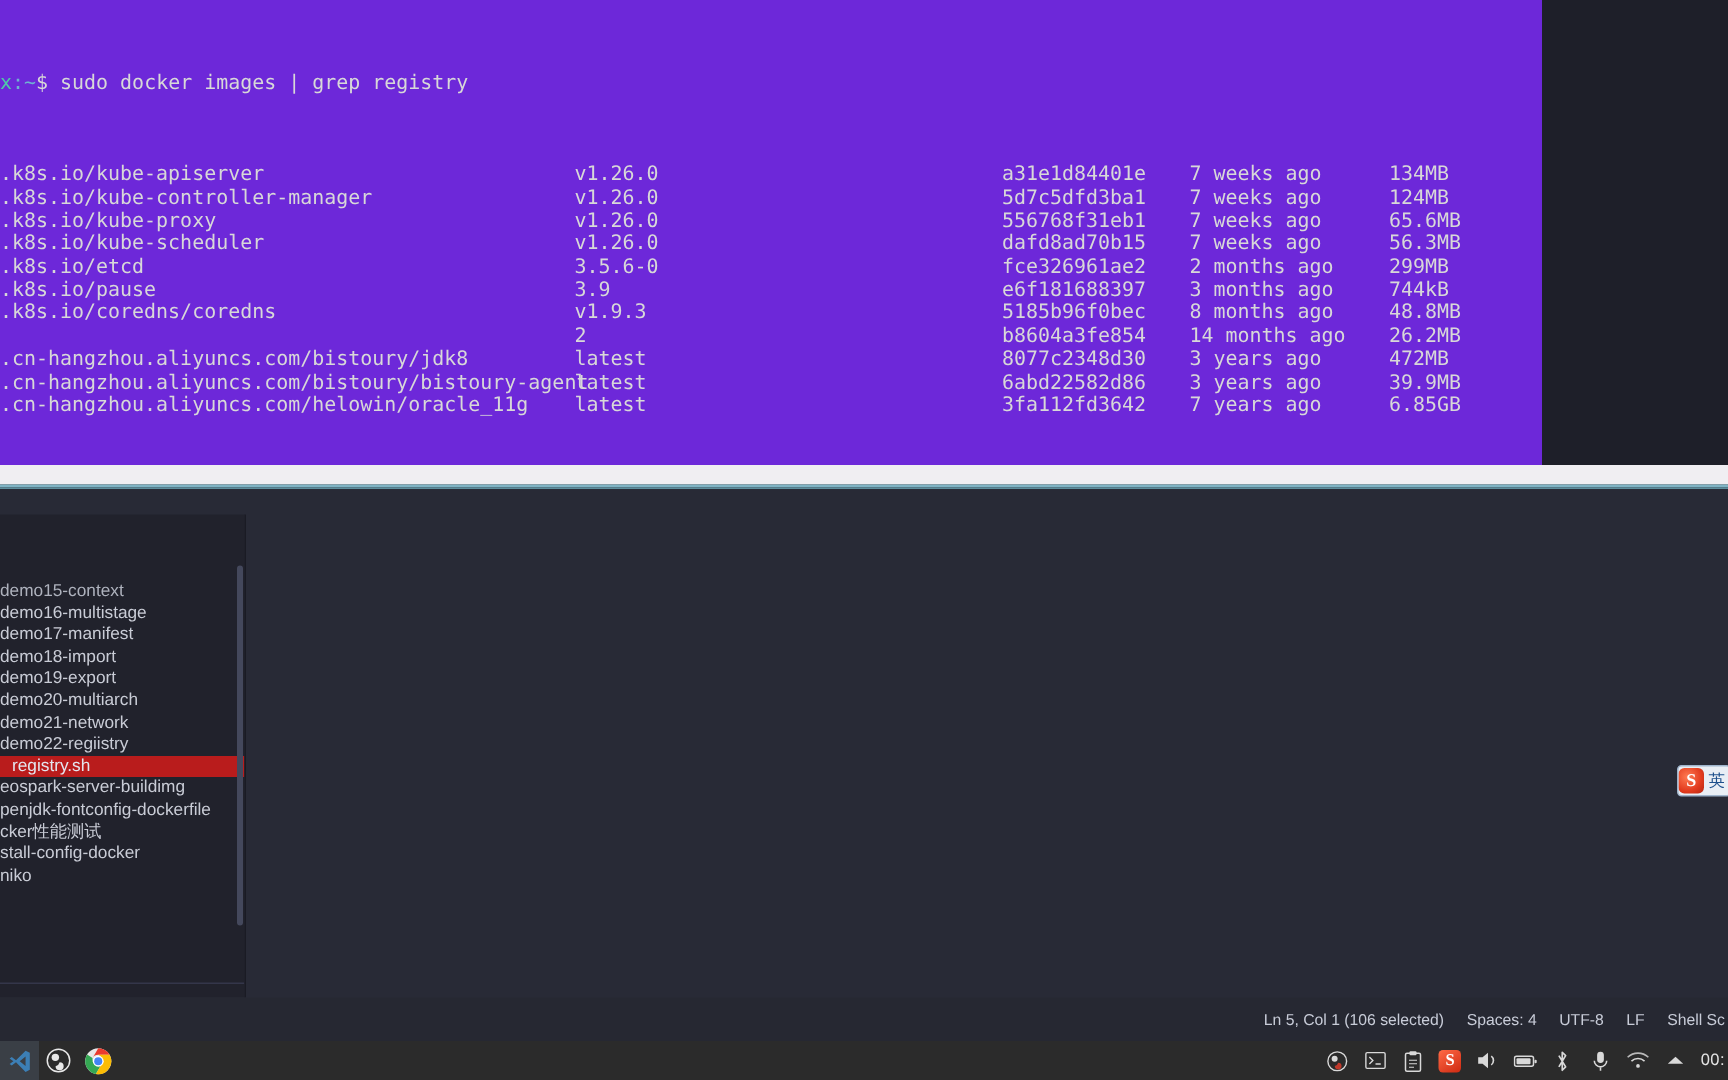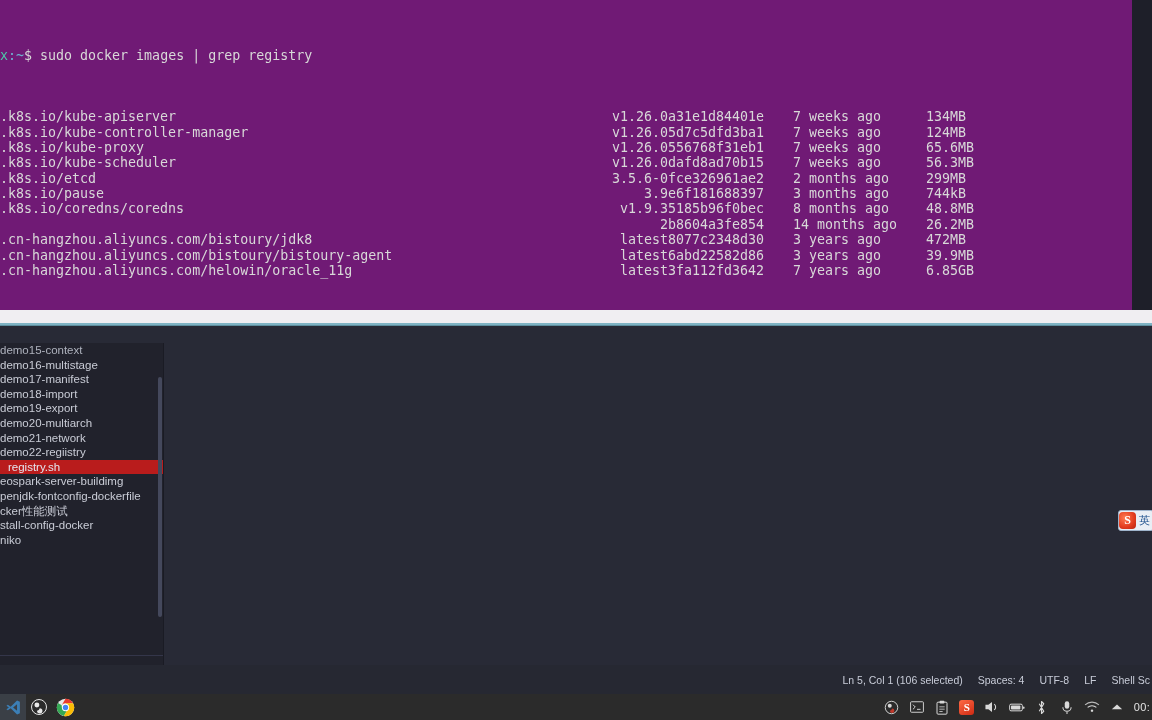--- a/index.html
+++ b/index.html
@@ -1,44 +1,44 @@
 <!DOCTYPE html>
 <html><head>
 <meta charset="utf-8">
 <style>
   html,body{margin:0;padding:0;background:#1e1f29;}
   body{width:1152px;height:720px;overflow:hidden;font-family:"Liberation Sans",sans-serif;}
   #screen{position:relative;width:1152px;height:720px;}
 
   
-  .terminal{position:absolute;left:0;top:0;width:1132px;height:310px;background:#701a75;overflow:hidden;}
+  .terminal{position:absolute;left:0;top:0;width:1028px;height:310px;background:#6d28d9;overflow:hidden;}
   .term-inner{padding:2px 0 0 0;font-family:"DejaVu Sans Mono","Liberation Mono",monospace;font-size:13.3px;line-height:15.35px;color:#d8d8d8;white-space:pre;}
   .term-line{height:15.35px;white-space:pre;}
   .prompt-host{color:#4ec9a8;}
   .prompt-path{color:#6fb3d2;}
   .prompt-sym{color:#d8d8d8;}
   .col-img{display:inline-block;width:383px;}
-  .col-tag{display:inline-block;width:285px;text-align:right;}
+  .col-tag{display:inline-block;width:285px;}
   .col-id{display:inline-block;width:125px;}
   .col-age{display:inline-block;width:133px;}
 
   
   .light-band{position:absolute;left:0;top:310px;width:1152px;height:13px;background:#f0eef2;}
   .teal-rule{position:absolute;left:0;top:323px;width:1152px;height:2px;background:#7fb3c4;}
   .teal-rule2{position:absolute;left:0;top:325px;width:1152px;height:1px;background:#5d8e9e;}
 
   
   .vscode{position:absolute;left:0;top:326px;width:1152px;height:368px;background:#282a36;}
   .titlebar{position:absolute;left:0;top:0;width:1152px;height:17px;background:#3c4150;}
   .titlebar .tbtext{position:absolute;left:0;top:1px;font-size:11px;font-weight:bold;color:#eceff4;letter-spacing:.1px;line-height:15px;}
 
   .sidebar{position:absolute;left:0;top:17px;width:163px;bottom:29px;background:#21222c;overflow:hidden;}
   .tree{position:absolute;left:0;top:0;width:163px;}
   .tree-item{height:14.6px;line-height:14.6px;font-size:11.5px;color:#c9ccd6;padding-left:0;white-space:nowrap;overflow:hidden;}
-  .tree-item.partial{color:#aeb2bd;}
+  .tree-item.partial{color:#aeb2bd;margin-top:44px;}
   .tree-item.selected{background:#b91c1c;color:#e4e6ef;}
   .tree-item .tx{padding-left:0px;}
   .tree-item.selected .tx{padding-left:8px;}
   .sb-divider{position:absolute;left:0;width:163px;height:1px;background:#34364a;}
   .sb-section{position:absolute;left:0;width:163px;height:14px;line-height:14px;font-size:10.5px;font-weight:bold;color:#dfe2ea;margin-top:36px;}
   .sb-scroll{position:absolute;left:158px;top:34px;width:4px;height:240px;background:#44485c;border-radius:2px;}
 
   .editor{position:absolute;left:164px;top:17px;right:0;bottom:29px;background:#282a36;}
   .editor-edge{position:absolute;left:163px;top:17px;width:1px;bottom:29px;background:#1a1b24;}
 

